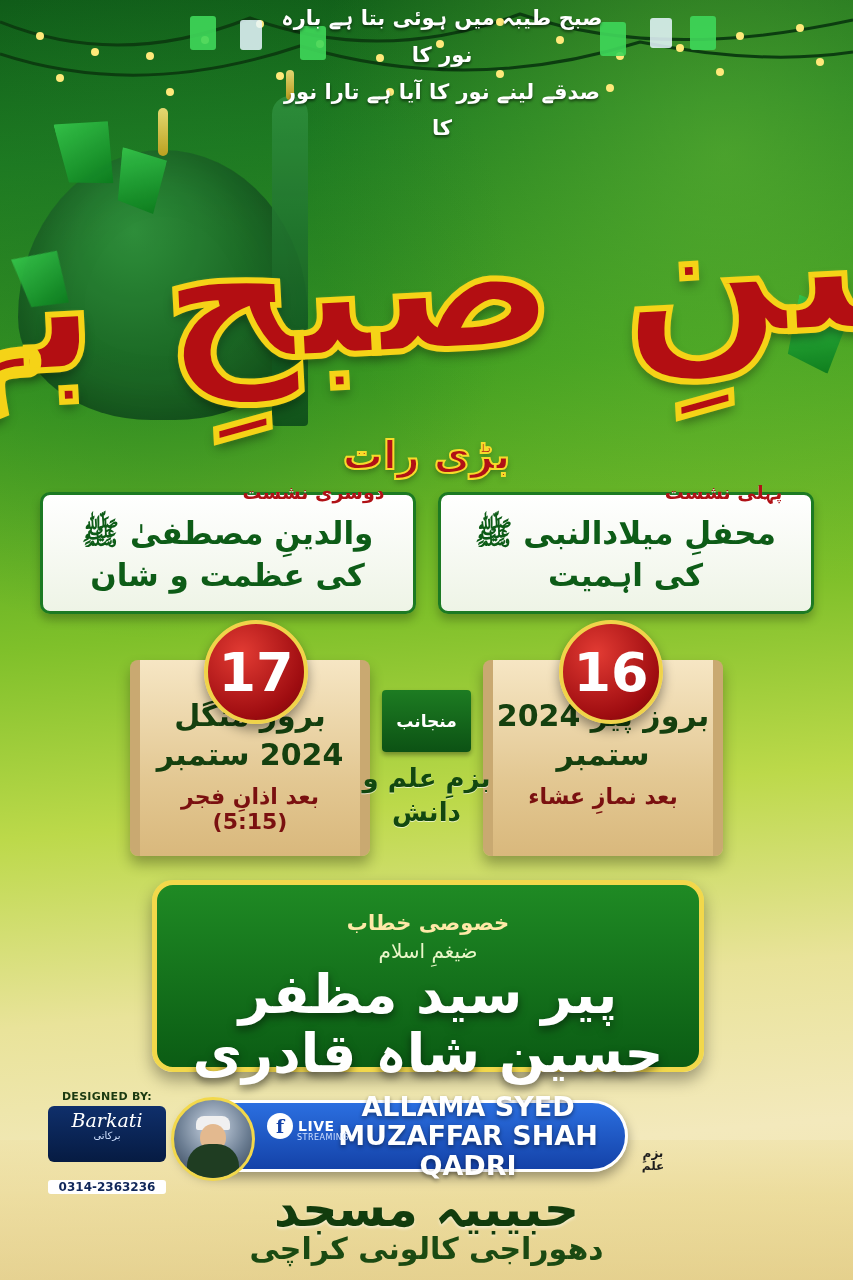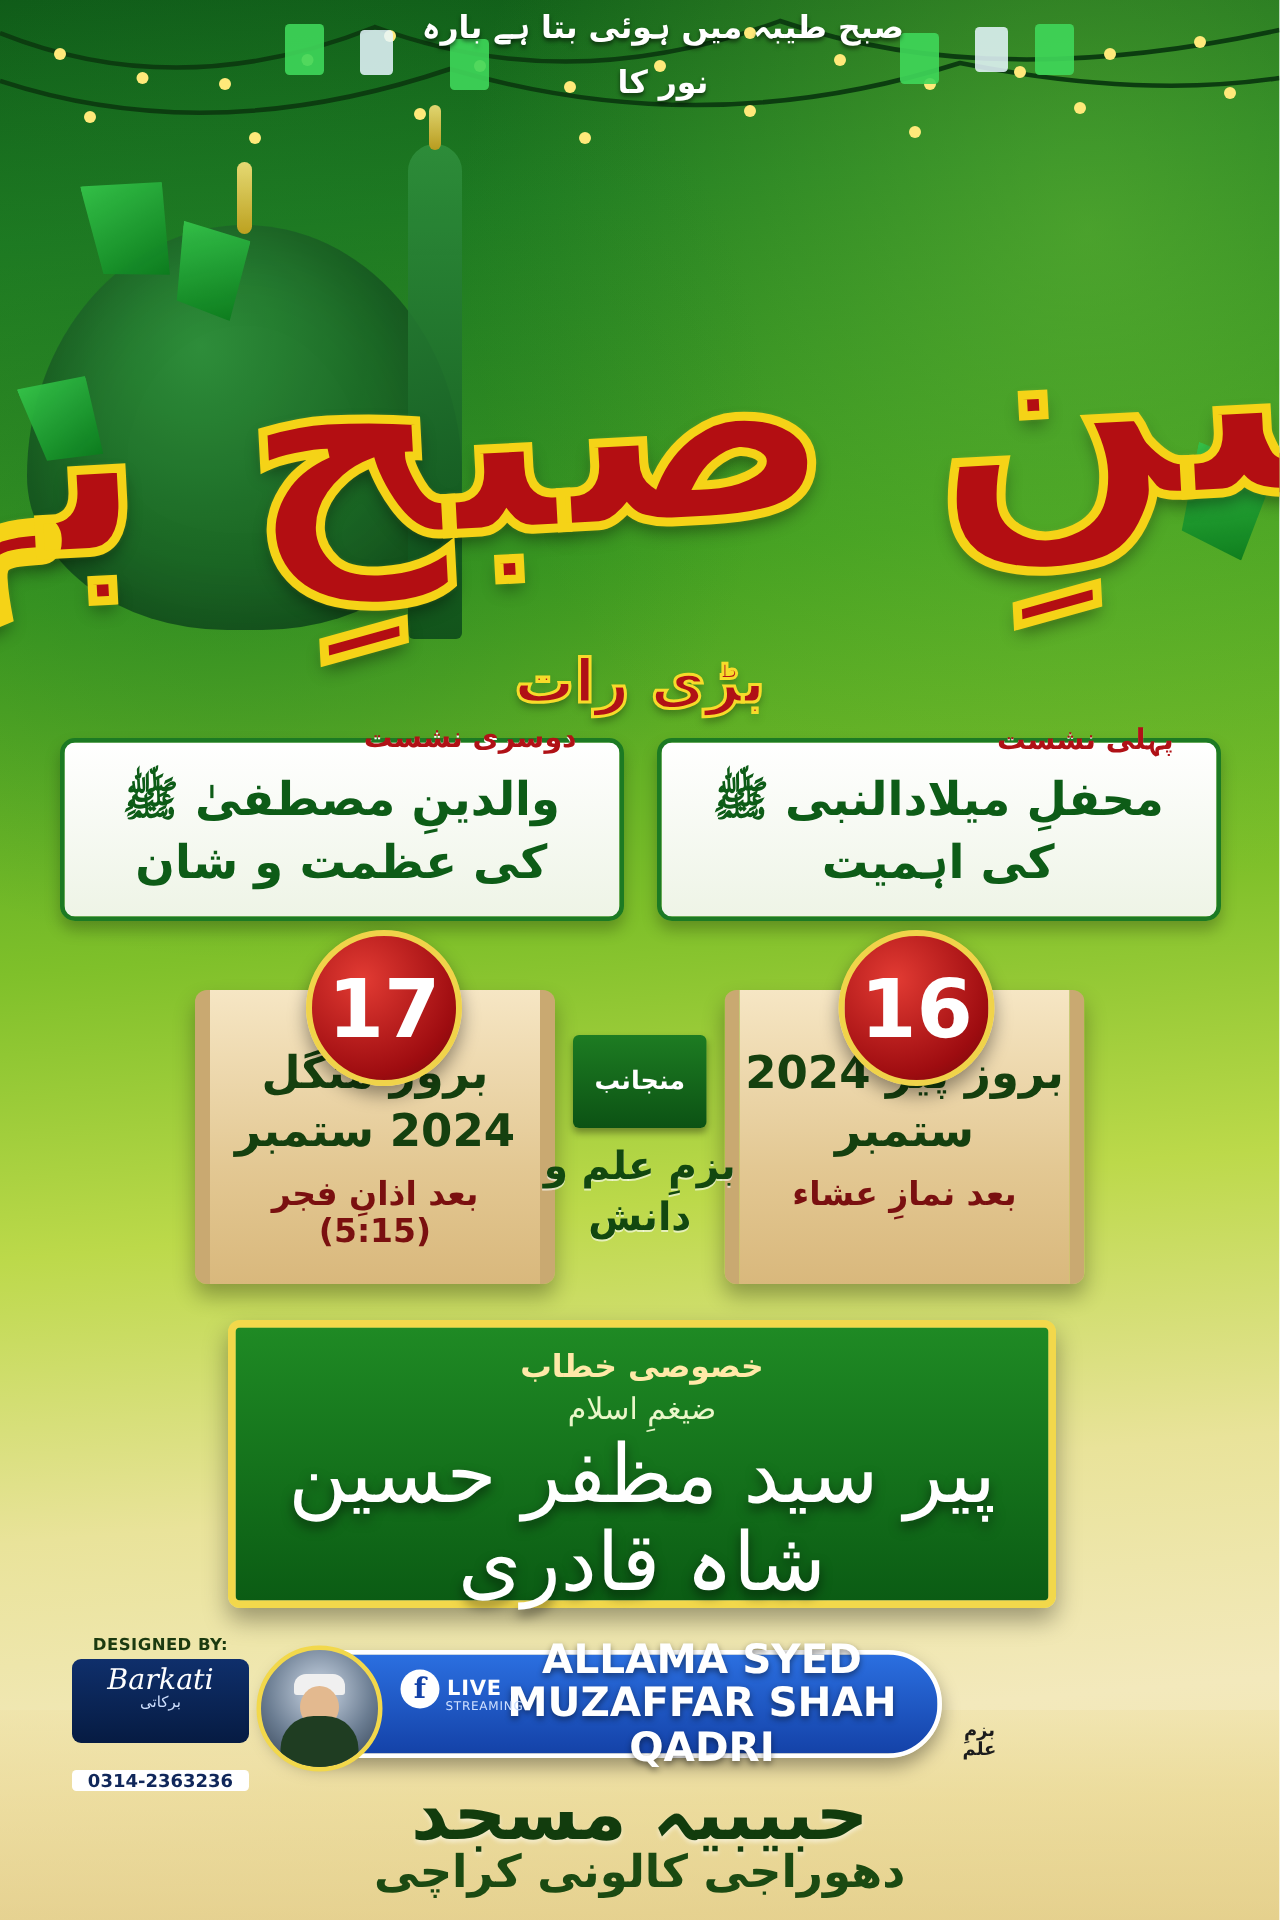--- a/index.html
+++ b/index.html
@@ -234,32 +234,32 @@
   }
 
   
   .speaker {
     position: absolute;
     left: 152px; top: 880px;
     width: 552px;
     height: 192px;
     background: linear-gradient(#1f8a24, #0b5c14);
     border: 5px solid #f2d84b;
-    border-radius: 8px;
+    border-radius: 21px;
     box-shadow: 0 8px 16px rgba(0,0,0,.35);
     text-align: center;
     direction: rtl;
-    padding-top: 14px;
+    padding-top: 26px;
   }
   .speaker .sp-kicker { font-size: 21px; color: #ffe9a8; font-weight: bold; }
   .speaker .sp-pre { font-size: 20px; color: #eaf7c9; margin-top: 4px; }
   .speaker .sp-name {
     margin-top: 2px;
     font-size: 54px;
-    font-weight: normal;
+    font-weight: bold;
     color: #ffffff;
     text-shadow: 0 4px 8px rgba(0,0,0,.5);
     line-height: 1.1;
   }
 
   
   .designed {
     position: absolute;
     left: 48px; top: 1090px;
     width: 118px;
@@ -436,20 +436,21 @@
       <rect x="690" y="16" width="26" height="34" rx="3"></rect>
     </g>
     <g fill="#e8f7ff" opacity=".85">
       <rect x="240" y="20" width="22" height="30" rx="3"></rect>
       <rect x="650" y="18" width="22" height="30" rx="3"></rect>
     </g>
   </svg>
 
   <div class="couplet">
     <div>صبح طیبہ میں ہوئی بتا ہے بارہ نور کا</div>
+    <div>صدقے لینے نور کا آیا ہے تارا نور کا</div>
   </div>
 
   <div class="title-wrap">
     <div class="title-main">جشنِ صبحِ بہار</div>
   </div>
   <div class="title-sub">بڑی رات</div>
 
   <div class="sessions">
     <div class="session">
       <div class="s-label">پہلی نشست</div>

